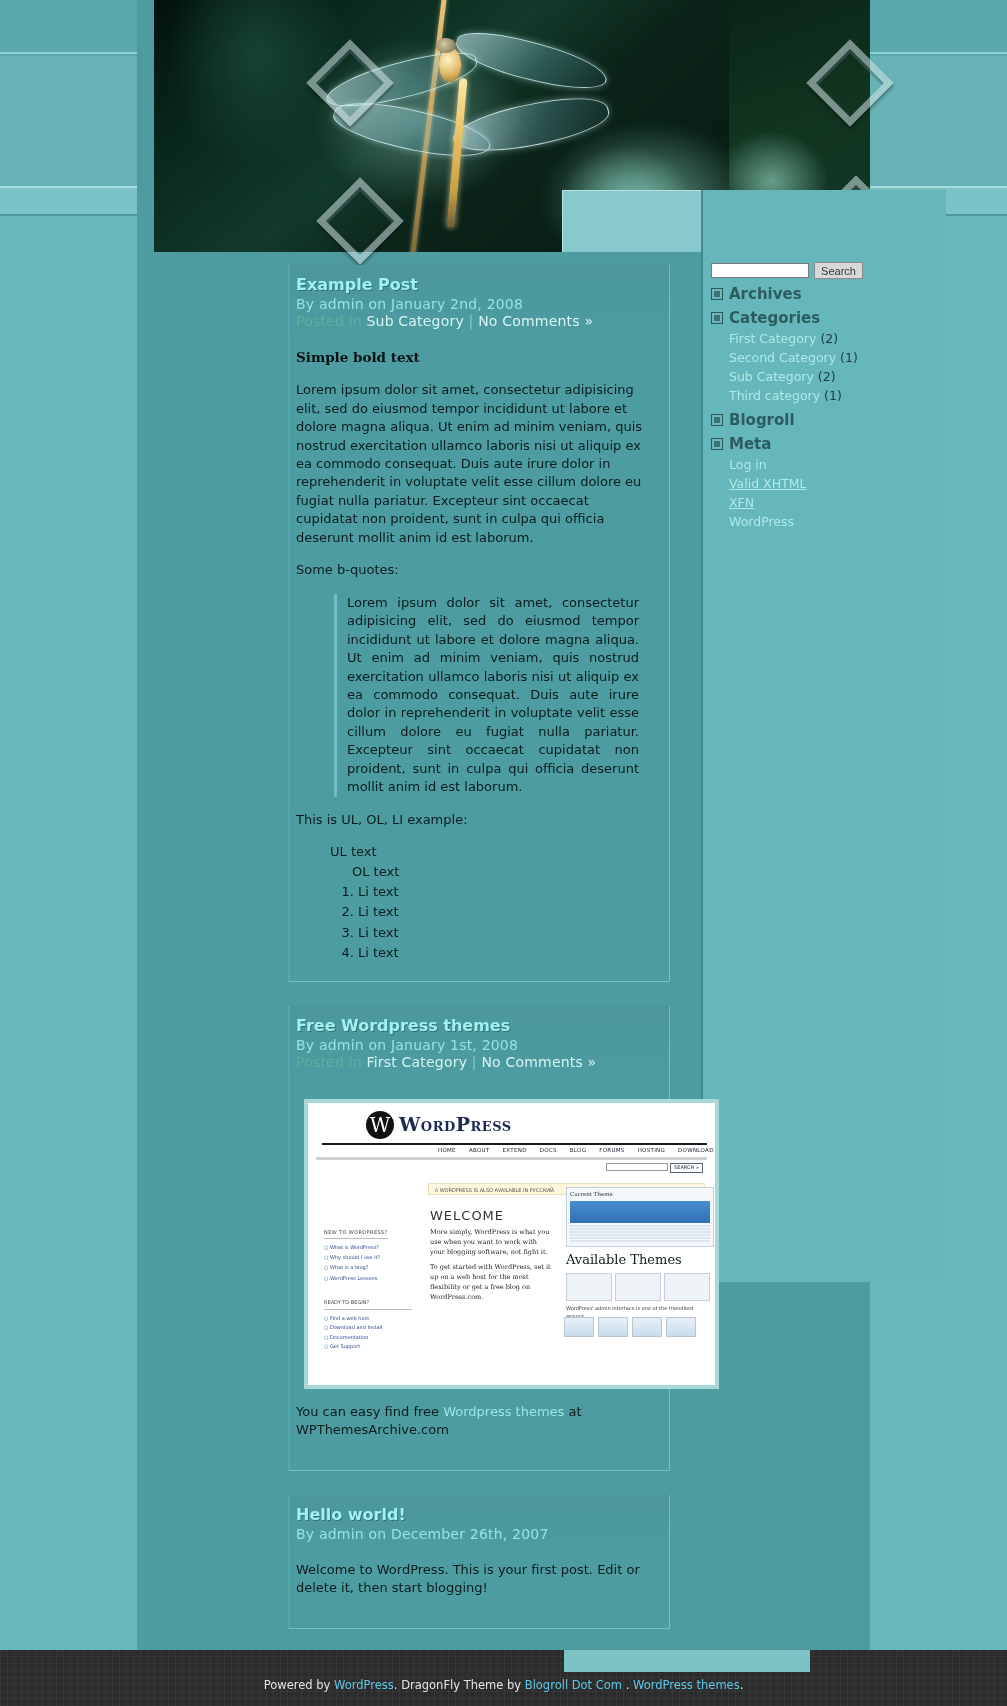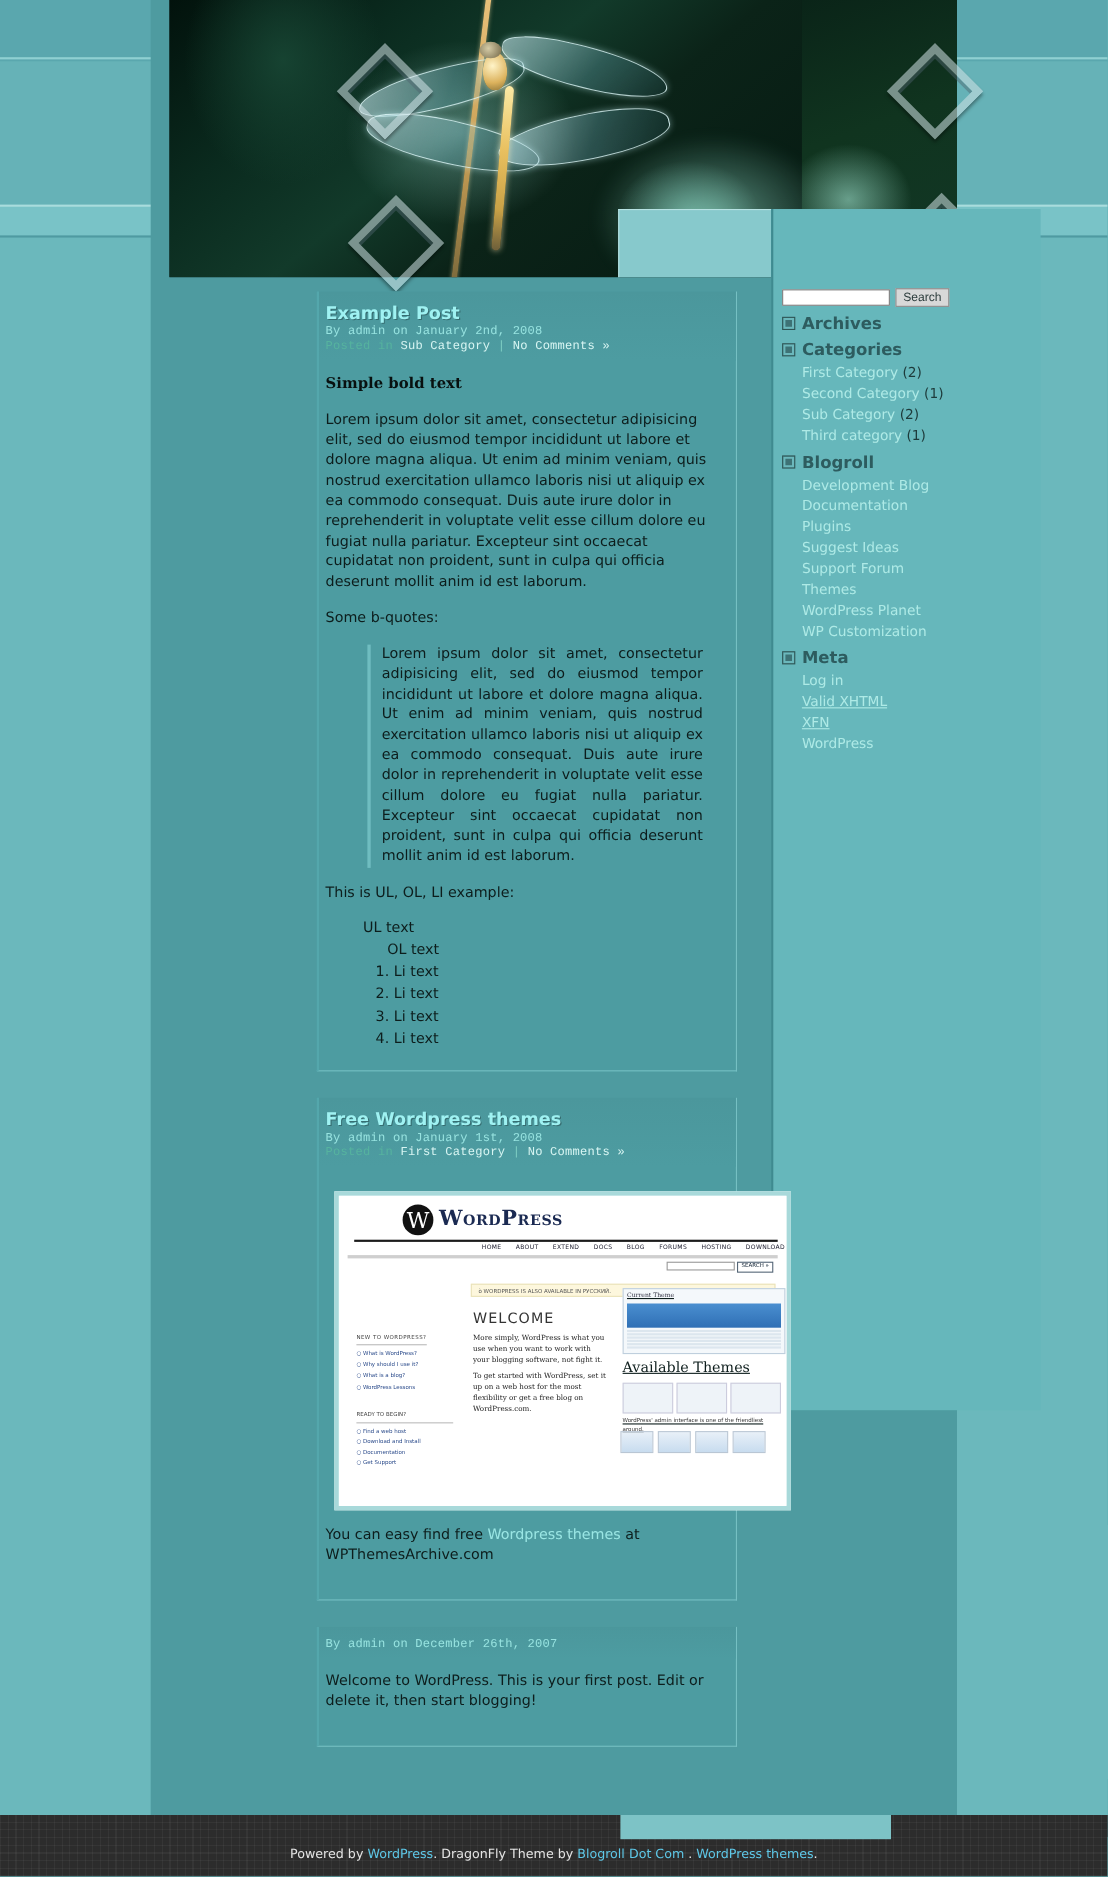--- a/index.html
+++ b/index.html
@@ -88,21 +88,21 @@
   #sidebar { position:absolute; left:564px; top:190px; width:245px; height:1092px;
              background:#66b7bb; border-left:2px solid #3f8a90; }
   #sidebarinner { padding:70px 0 0 0; }
 
   
   .post { background:#4d9ca1; margin-bottom:24px; border-left:2px solid #54a7ac;
           border-right:1px solid #76c0c3; border-bottom:1px solid #76c0c3; }
   .post-head { background:linear-gradient(180deg,#4b979c,#4d9ca1); padding:10px 0 6px 0; }
   .post-title { font-size:16px; font-weight:bold; color:#9ff2f2; margin:0 0 2px 6px;
                 text-shadow:1px 1px 0 rgba(0,0,0,.28); }
-  .post-meta { font-size:11px; color:#97e3e0; margin:0 4px 1px 6px; letter-spacing:.2px;font-family:Liberation Mono, monospace; }
+  .post-meta { font-size:14px; color:#97e3e0; margin:0 4px 1px 6px; letter-spacing:.2px; }
   .post-meta a { color:#d7f5f2; text-decoration:none; }
   .post-meta .lbl { color:#56b39f; }
   .post-meta .sep { color:#7fcfc4; }
   .post-body { padding:12px 16px 16px 6px; color:#0d1d1c; font-size:13px; line-height:1.42; }
   .post-body p { margin:0 0 14px 0; }
   .post-body h3 { font-size:13.5px; font-weight:bold; margin:0 0 14px 0; color:#08100f;
                   font-family:"DejaVu Serif", serif; }
   blockquote { margin:0 0 14px 38px; padding:0 14px 0 10px; border-left:3px solid #6fbdc0;
                text-align:justify; }
   blockquote p { margin:0; }
@@ -167,21 +167,21 @@
              font-size:5px; color:#555; padding:3px 0 0 6px; }
   .wp-welcome { position:absolute; left:122px; top:104px; font-size:13px; color:#333;
                 font-family:"DejaVu Sans", sans-serif; letter-spacing:1px; }
   .wp-col1 { position:absolute; left:16px; top:118px; width:88px; }
   .wp-col1 .hd { font-family:"DejaVu Sans", sans-serif; font-size:5px; color:#444;
                  border-bottom:1px solid #bbb; padding-bottom:3px; letter-spacing:.4px; }
   .wp-col1 ul { list-style:none; margin:5px 0 0 0; padding:0; }
   .wp-col1 li { font-family:"DejaVu Sans", sans-serif; font-size:5px; color:#2a4a8a; margin:3px 0; }
   .wp-col2 { position:absolute; left:122px; top:124px; width:122px; font-size:6.5px;
              color:#222; line-height:1.55; }
-  .wp-col3 { position:absolute; left:258px; top:84px; width:148px;text-decoration:underline; }
+  .wp-col3 { position:absolute; left:258px; top:84px; width:148px; }
   .wp-card { border:1px solid #bfcfdd; background:#f4f8fb; padding:3px; }
   .wp-card .t { font-size:5.5px; color:#334; margin-bottom:2px; font-family:"DejaVu Serif",serif;}
   .wp-blue { height:22px; background:linear-gradient(180deg,#4a8fd0,#2f6fb5); margin-bottom:2px; }
   .wp-lines i { display:block; height:2px; background:#dce6ee; margin:1px 0; }
   .wp-cap { font-family:"DejaVu Sans", sans-serif; font-size:5px; color:#333; margin-top:4px; line-height:1.5; }
   .wp-thumbs { display:flex; gap:3px; margin-top:4px; }
   .wp-thumbs i { display:block; width:46px; height:28px; border:1px solid #ccd; background:#eef3f8; }
   .wp-bottom { position:absolute; left:16px; top:196px; width:88px; }
   .wp-foot-thumbs { position:absolute; left:256px; top:214px; display:flex; gap:4px; }
   .wp-foot-thumbs i { width:30px; height:20px; border:1px solid #b9c6d4;
@@ -246,30 +246,20 @@
       <li><a>First Category</a> <span class="cnt">(2)</span></li>
       <li><a>Second Category</a> <span class="cnt">(1)</span></li>
       <li><a>Sub Category</a> <span class="cnt">(2)</span></li>
       <li><a>Third category</a> <span class="cnt">(1)</span></li>
     </ul>
 
     <div class="widget-title">
       <span class="bullet"></span>
       <span>Blogroll</span>
     </div>
-    <ul class="widget-list">
-      <li><a>Development Blog</a></li>
-      <li><a>Documentation</a></li>
-      <li><a>Plugins</a></li>
-      <li><a>Suggest Ideas</a></li>
-      <li><a>Support Forum</a></li>
-      <li><a>Themes</a></li>
-      <li><a>WordPress Planet</a></li>
-      <li><a>WP Customization</a></li>
-    </ul>
 
     <div class="widget-title">
       <span class="bullet"></span>
       <span>Meta</span>
     </div>
     <ul class="widget-list">
       <li><a>Log in</a></li>
       <li><a class="ul">Valid XHTML</a></li>
       <li><a class="ul">XFN</a></li>
       <li><a>WordPress</a></li>
@@ -402,20 +392,21 @@
           </span>
         </span>
         <p>
           <span>You can easy find free </span><a class="inline">Wordpress themes</a><span> at WPThemesArchive.com</span>
         </p>
       </div>
     </div>
 
     <div class="post">
       <div class="post-head">
+        <h2 class="post-title">Hello world!</h2>
         <div class="post-meta">By admin on December 26th, 2007</div>
       </div>
       <div class="post-body">
         <p>Welcome to WordPress. This is your first post. Edit or delete it, then start blogging!</p>
       </div>
     </div>
 
   </div>
  </div>
 </div>

